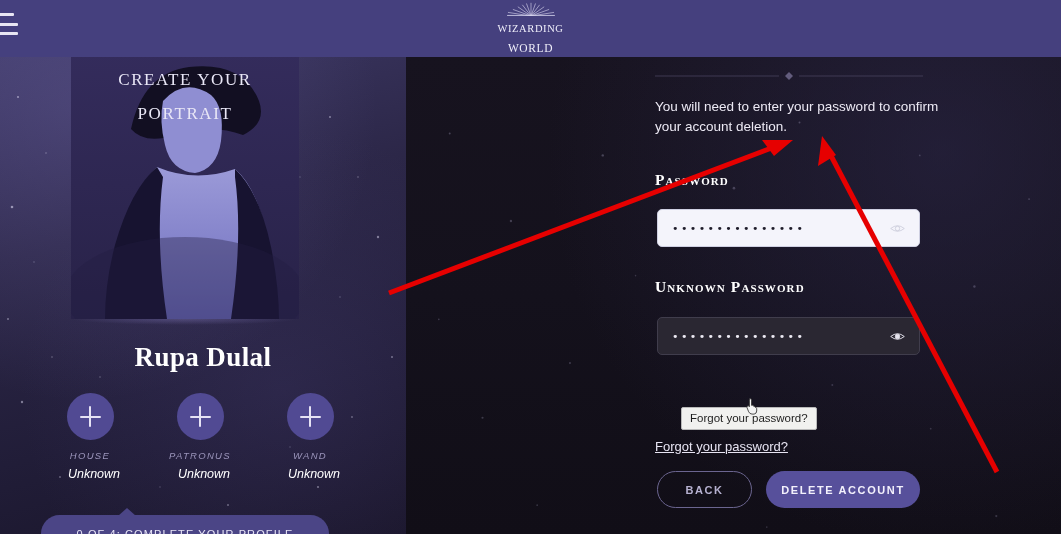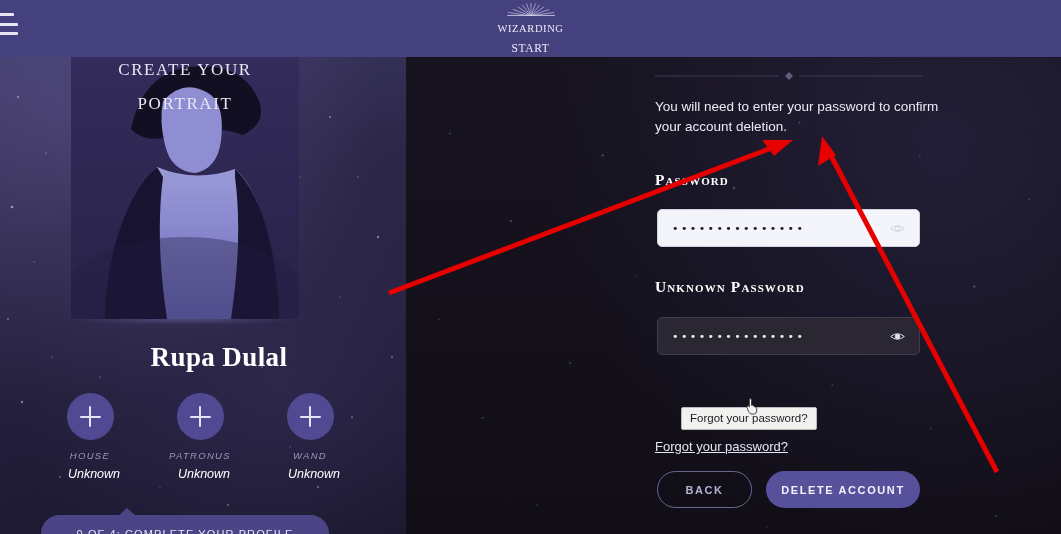--- a/index.html
+++ b/index.html
@@ -58,40 +58,40 @@
   .stars{ position:absolute; inset:0; pointer-events:none; }
 
   
   #portrait-card{
     position:absolute; left:71px; top:-8px; width:228px; height:270px;
     background:linear-gradient(180deg,#312a55 0%,#2a2449 100%);
     overflow:hidden;
   }
   #portrait-art{ position:absolute; inset:0; }
   #portrait-title{
-    position:absolute; left:0; top:4px; width:100%;
+    position:absolute; left:0; top:14px; width:100%;
     text-align:center; z-index:4;
     font-family:"Liberation Serif", serif;
     color:#e9e7f6; font-size:17px; letter-spacing:1.6px; line-height:34px;
     text-transform:uppercase;
   }
   #start-button{
     position:absolute; left:54px; top:211px; width:120px; height:32px;
     border-radius:16px; background:#4a4484; border:none;
     color:#f1effc; font-size:11.5px; font-weight:bold; letter-spacing:2px;
     display:flex; align-items:center; justify-content:center;
     cursor:pointer; z-index:5;
   }
   #card-shadow{
     position:absolute; left:71px; top:262px; width:228px; height:6px;
     background:radial-gradient(ellipse at 50% 0%, rgba(140,130,200,.35), transparent 70%);
   }
 
   #profile-name{
-    position:absolute; left:16px; top:285px; width:406px; text-align:center;
+    position:absolute; left:0; top:285px; width:406px; text-align:center;
     font-family:"Liberation Serif", serif;
     color:#ffffff; font-size:27px; font-weight:bold; letter-spacing:.4px;
   }
 
   #traits{
     position:absolute; left:40px; top:336px; width:320px;
     display:flex; justify-content:space-between;
   }
   .trait{ width:100px; display:flex; flex-direction:column; align-items:center;font-style:italic; }
   .trait-circle{
@@ -218,21 +218,21 @@
         <line x1="35" y1="17" x2="19" y2="5.8"></line>
         <line x1="35" y1="17" x2="51" y2="5.8"></line>
         <line x1="35" y1="17" x2="13" y2="9"></line>
         <line x1="35" y1="17" x2="57" y2="9"></line>
         <line x1="35" y1="17" x2="7" y2="12.6"></line>
         <line x1="35" y1="17" x2="63" y2="12.6"></line>
       </g>
       <line x1="6" y1="16.3" x2="64" y2="16.3" stroke="#d8d5ee" stroke-width="1"></line>
     </svg>
     <span class="wtext w1">WIZARDING</span>
-    <span class="wtext w2">START</span>
+    <span class="wtext w2">WORLD</span>
   </div>
 </div>
 
 <div id="left-panel">
 
   <svg class="stars" viewBox="0 0 406 477">
     <g fill="#d9d6ee">
       <circle cx="18" cy="40" r="1.1" opacity=".55"></circle>
         <circle cx="46" cy="96" r=".8" opacity=".4"></circle>
       <circle cx="12" cy="150" r="1.3" opacity=".6"></circle>

